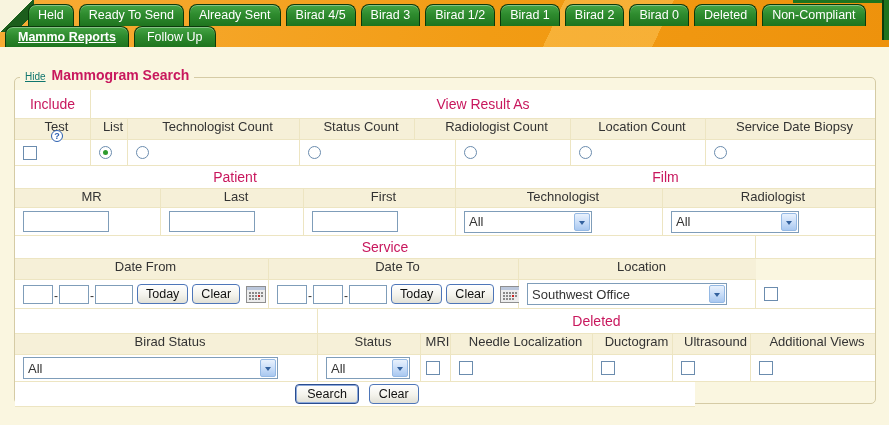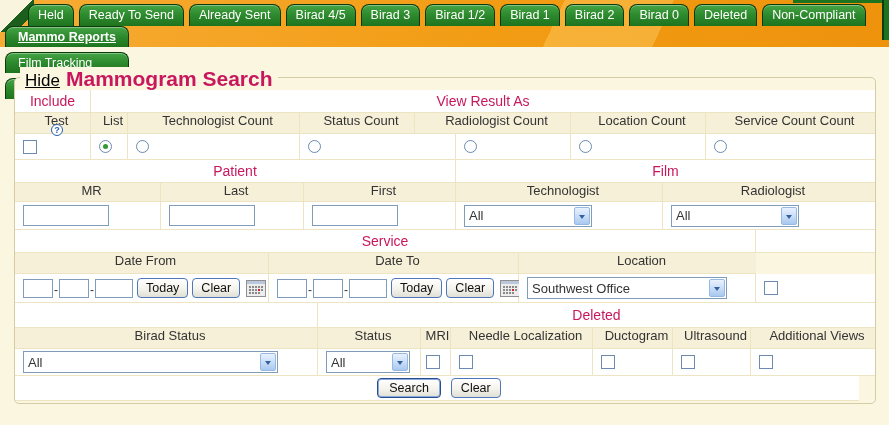--- a/index.html
+++ b/index.html
@@ -21,39 +21,39 @@
   .topbar{position:absolute;top:0;left:0;width:889px;height:47px;
     background:linear-gradient(100deg,#F7AC35 0%,#F29C14 55%,#EE920C 100%);}
   .topbar .streak{position:absolute;inset:0;
     background:linear-gradient(115deg,transparent 62%,rgba(255,205,100,.45) 62%,rgba(255,205,100,.45) 74%,transparent 74%);}
   .corner{position:absolute;top:0;left:0;width:34px;height:32px;
     background:linear-gradient(135deg,#F8F4DE 0 50%,#1C5E1C 50% 72%,rgba(0,0,0,0) 72%);}
   .edge-right-v{position:absolute;top:0;right:0;width:7px;height:40px;background:#1E741E;border-left:2px solid #0B3D0B;}
   .edge-right-h{position:absolute;top:0;right:0;width:96px;height:3px;background:#1E741E;}
   .tabrow{position:absolute;display:flex;gap:5px;}
   .tabrow1{top:4px;left:28px;}
-  .tabrow2{top:26px;left:5px;flex-direction:column;}
+  .tabrow2{top:26px;left:5px;}
   .tab{
     height:22px;padding:0 9px;white-space:nowrap;
     background:linear-gradient(180deg,#46A546 0%,#2E8B2E 45%,#1E741E 100%);
     border:1px solid #0B3A0B;border-bottom:none;
     border-radius:8px 8px 0 0;
     color:#FFFFFF;font-size:12.5px;line-height:21px;
     box-shadow:inset 0 1px 0 rgba(255,255,255,.35);
     cursor:pointer;
   }
   .tabrow2 .tab{height:21px;line-height:20px;padding:0 12px;}
   .tab-active{font-weight:bold;text-decoration:underline;}
   
   .panel{position:absolute;left:14px;top:77px;width:862px;height:327px;
     border:1px solid #D5CBA5;border-radius:5px;background:var(--cream);}
   .legend{position:absolute;top:-11px;left:5px;background:var(--cream);
     padding:0 5px;display:flex;gap:6px;align-items:baseline;white-space:nowrap;}
-  .hide-link{color:#000000;text-decoration:underline;font-size:17px;cursor:pointer;}
-  .panel-title{color:var(--accent);font-weight:bold;font-size:21px;}
+  .hide-link{color:#0f766e;text-decoration:underline;font-size:10px;cursor:pointer;}
+  .panel-title{color:var(--accent);font-weight:bold;font-size:14px;}
   
   .grid{position:absolute;top:12px;left:0;width:860px;}
   .row{display:flex;}
   .cell{flex:none;display:flex;align-items:center;padding-left:8px;
     border-right:1px solid var(--grid-line);border-bottom:1px solid var(--grid-line);
     background:#FFFFFF;font-size:13px;color:var(--lbl);white-space:nowrap;}
   .cell:last-child{border-right:none;}
   .hdr{justify-content:center;padding-left:0;color:var(--accent);font-size:14px;}
   .lbl{background:var(--tan);flex-direction:column;}
   
@@ -99,49 +99,48 @@
     <div class="tab">Birad 3</div>
     <div class="tab">Birad 1/2</div>
     <div class="tab">Birad 1</div>
     <div class="tab">Birad 2</div>
     <div class="tab">Birad 0</div>
     <div class="tab">Deleted</div>
     <div class="tab">Non-Compliant</div>
   </div>
   <div class="tabrow tabrow2">
     <div class="tab tab-active">Mammo Reports</div>
-    <div class="tab">Film Tracking</div>
     <div class="tab">Follow Up</div>
   </div>
 </div>
 
 <div class="panel">
   <div class="legend">
     <span class="hide-link">Hide</span>
     <span class="panel-title">Mammogram Search</span>
   </div>
 
   <div class="grid">
 
-    <div class="row" style="height:23px">
+    <div class="row" style="height:29px">
       <div class="cell hdr" style="width:76px">Include</div>
       <div class="cell hdr" style="width:784px">View Result As</div>
     </div>
 
     <div class="row" style="height:21px">
       <div class="cell lbl" style="width:76px">
         <span>Test</span>
         <span class="help">?</span>
       </div>
       <div class="cell lbl" style="width:37px">List</div>
       <div class="cell lbl" style="width:172px">Technologist Count</div>
       <div class="cell lbl" style="width:115px">Status Count</div>
       <div class="cell lbl" style="width:156px">Radiologist Count</div>
       <div class="cell lbl" style="width:135px">Location Count</div>
-      <div class="cell lbl" style="width:169px">Service Count Count</div>
+      <div class="cell lbl" style="width:169px">Service Date Biopsy</div>
     </div>
 
     <div class="row" style="height:26px">
       <div class="cell" style="width:76px">
           <span class="checkbox"></span>
         </div>
       <div class="cell" style="width:37px">
           <span class="radio checked"></span>
         </div>
       <div class="cell" style="width:172px">
@@ -328,20 +327,20 @@
         </div>
       <div class="cell" style="width:78px">
           <span class="checkbox"></span>
         </div>
       <div class="cell" style="width:124px">
           <span class="checkbox"></span>
         </div>
     </div>
 
     <div class="row" style="height:25px">
-      <div class="cell footer-cell" style="width:844px;padding-left:0">
+      <div class="cell footer-cell" style="width:680px;padding-left:0">
         <button class="xp-btn btn-search" style="padding:0 11px">Search</button>
         <button class="xp-btn" style="padding:0 9px">Clear</button>
       </div>
     </div>
 
   </div>
 </div>
 
 </body></html>

